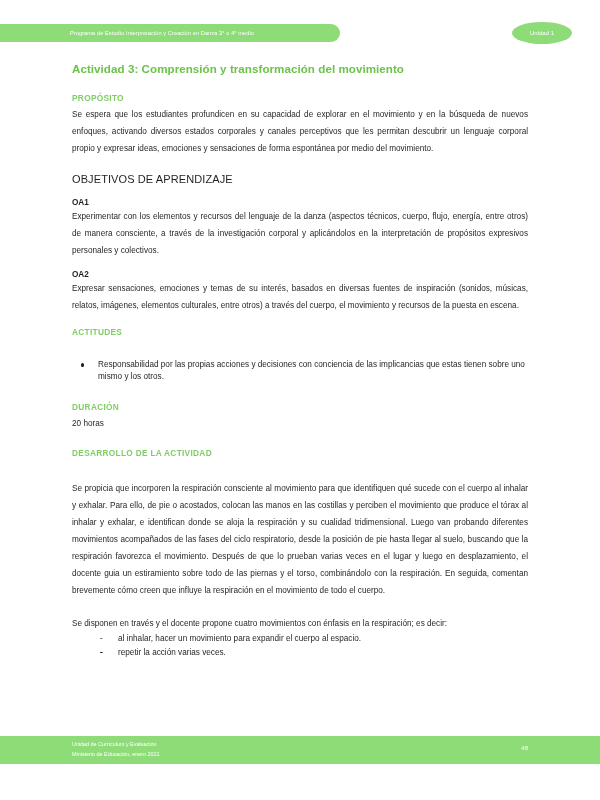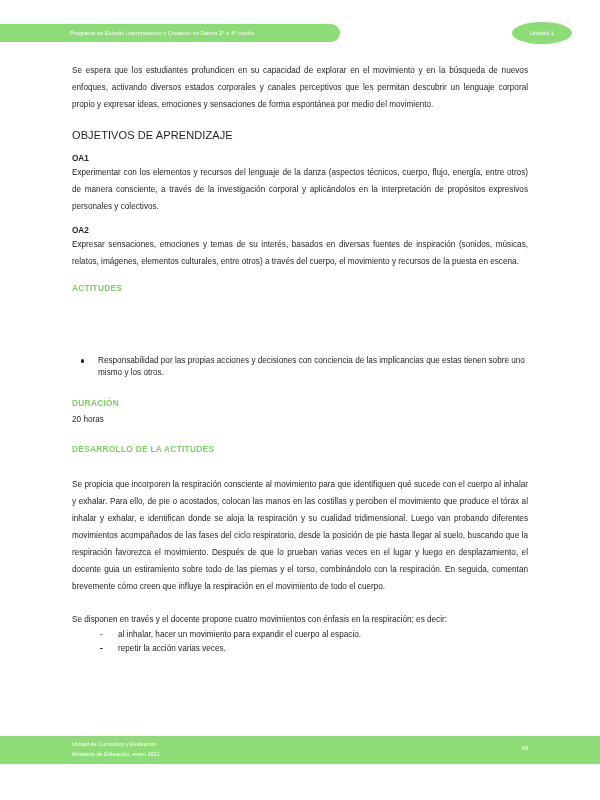--- a/index.html
+++ b/index.html
@@ -109,21 +109,20 @@
     list-style: none;
     margin: 0;
     padding: 0;
   }
   ul.attitudes li {
     position: relative;
     padding-left: 26px;
     font-size: 8.2px;
     line-height: 12.2px;
     color: #231f20;
-    margin-top: 40px;
   }
   ul.attitudes li .bullet-dot {
     position: absolute;
     left: 9px;
     top: 4.4px;
     width: 3.2px;
     height: 3.2px;
     background: #231f20;
     border-radius: 50%;
   }
@@ -184,21 +183,23 @@
 <div class="header-bar">
   <span class="header-bar-text">Programa de Estudio Interpretación y Creación en Danza 3° o 4° medio</span>
 </div>
 
 <div class="unit-badge">
   <span class="unit-badge-text">Unidad 1</span>
 </div>
 
 <div class="content">
 
-
+  <h1 class="activity-title">Actividad 3: Comprensión y transformación del movimiento</h1>
+
+  <div class="section-heading">PROPÓSITO</div>
   <p class="body">Se espera que los estudiantes profundicen en su capacidad de explorar en el movimiento y en la búsqueda de nuevos enfoques, activando diversos estados corporales y canales perceptivos que les permitan descubrir un lenguaje corporal propio y expresar ideas, emociones y sensaciones de forma espontánea por medio del movimiento.</p>
 
   <div class="gap-16"></div>
 
   <div class="plain-heading">OBJETIVOS DE APRENDIZAJE</div>
 
   <div class="gap-13"></div>
 
   <div class="oa-label">OA1</div>
   <p class="body">Experimentar con los elementos y recursos del lenguaje de la danza (aspectos técnicos, cuerpo, flujo, energía, entre otros) de manera consciente, a través de la investigación corporal y aplicándolos en la interpretación de propósitos expresivos personales y colectivos.</p>
@@ -221,21 +222,21 @@
     </li>
   </ul>
 
   <div class="gap-19"></div>
 
   <div class="section-heading">DURACIÓN</div>
   <p class="body">20 horas</p>
 
   <div class="gap-16"></div>
 
-  <div class="section-heading">DESARROLLO DE LA ACTITUDES</div>
+  <div class="section-heading">DESARROLLO DE LA ACTIVIDAD</div>
 
   <div class="gap-19"></div>
 
   <p class="body">Se propicia que incorporen la respiración consciente al movimiento para que identifiquen qué sucede con el cuerpo al inhalar y exhalar. Para ello, de pie o acostados, colocan las manos en las costillas y perciben el movimiento que produce el tórax al inhalar y exhalar, e identifican donde se aloja la respiración y su cualidad tridimensional. Luego van probando diferentes movimientos acompañados de las fases del ciclo respiratorio, desde la posición de pie hasta llegar al suelo, buscando que la respiración favorezca el movimiento. Después de que lo prueban varias veces en el lugar y luego en desplazamiento, el docente guia un estiramiento sobre todo de las piernas y el torso, combinándolo con la respiración. En seguida, comentan brevemente cómo creen que influye la respiración en el movimiento de todo el cuerpo.</p>
 
   <div class="gap-16"></div>
 
   <p class="body">Se disponen en través y el docente propone cuatro movimientos  con énfasis en la respiración; es decir:</p>
 
   <ul class="dash-list">

